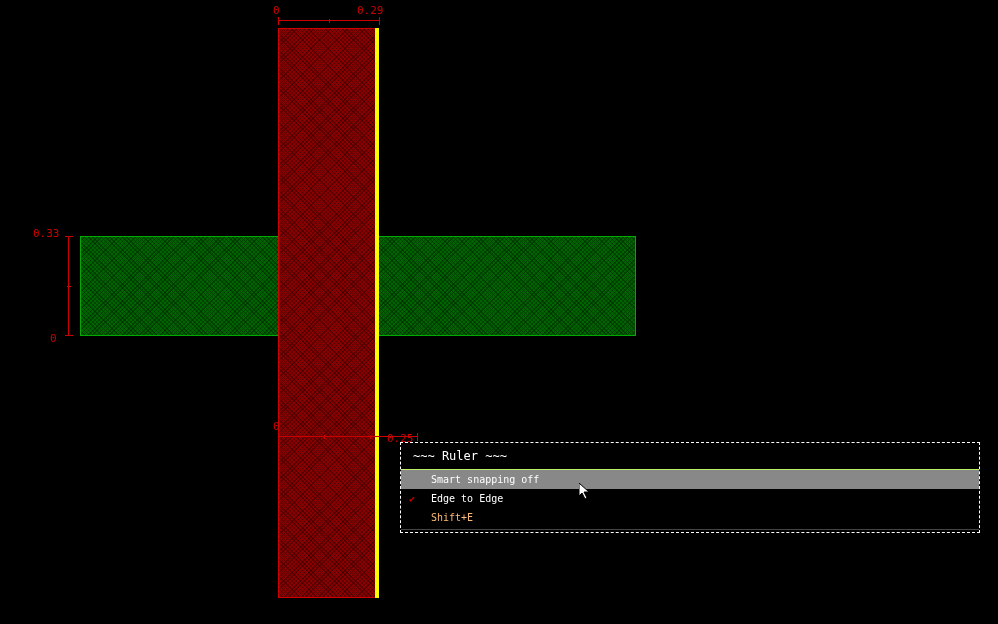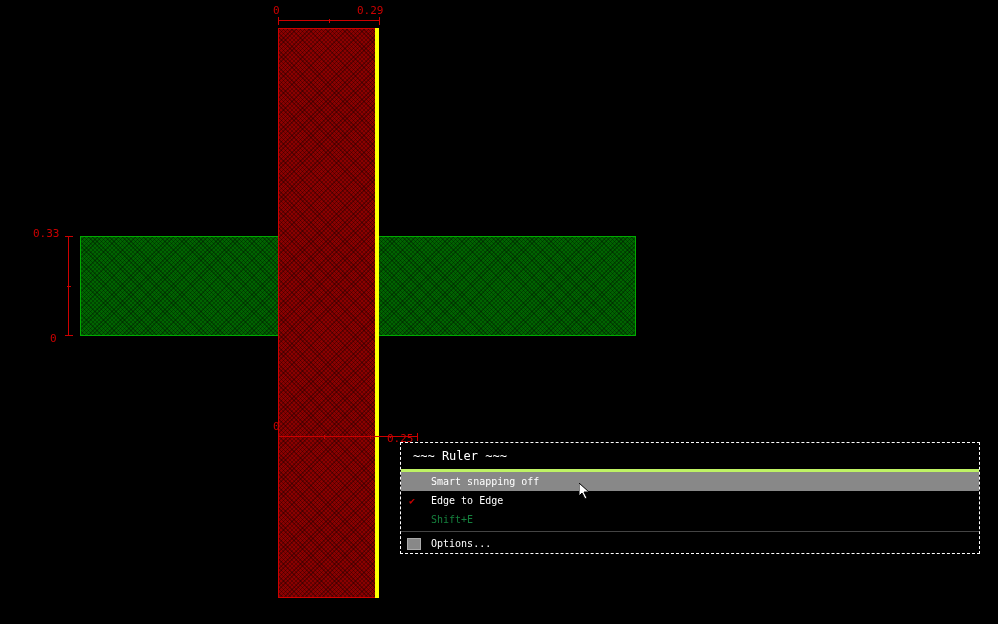--- a/index.html
+++ b/index.html
@@ -112,21 +112,21 @@
       left: 400px;
       top: 442px;
       width: 580px;
       background: #000;
       border: 1px dashed #fff;
       z-index: 100;
     }
     .menu-header {
       padding: 6px 12px;
       color: #fff;
-      border-bottom: 3px solid #bef264;
+      border-bottom: 1px solid #bef264;
       font-size: 12px;
     }
     .menu-item {
       padding: 4px 12px 4px 30px;
       color: #fff;
       cursor: pointer;
       position: relative;
       font-size: 10px;
       display: flex;
       justify-content: space-between;
@@ -148,21 +148,21 @@
       height: 12px;
       background: #888;
       border: 1px solid #aaa;
     }
     .menu-separator {
       height: 1px;
       background: #444;
       margin: 2px 0;
     }
     .shortcut {
-      color: #15803d;
+      color: #fdba74;
     }
     
     .cursor-arrow {
       position: absolute;
       left: 579px;
       top: 483px;
       z-index: 200;
       pointer-events: none;
     }
   </style>
@@ -211,21 +211,17 @@
   </div>
 
 
 
   <div class="menu-item">
     <span class="shortcut">Shift+E</span>
   </div>
 
   <div class="menu-separator"></div>
 
-  <div class="menu-item">
-    <span class="icon"></span>
-    <span>Options...</span>
-  </div>
 </div>
 
 <svg class="cursor-arrow" width="16" height="16">
   <path d="M0,0 L0,13 L3,10 L6,16 L8,15 L5,9 L10,9 Z" fill="#fff" stroke="#000" stroke-width="1"></path>
 </svg>
 
 </body></html>

